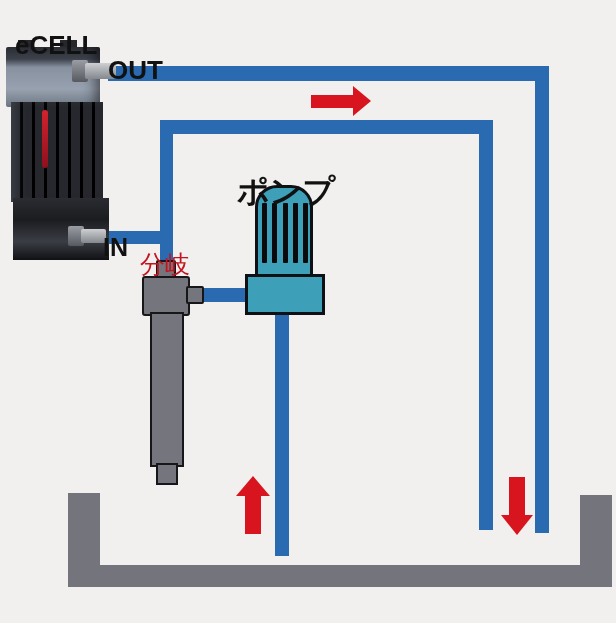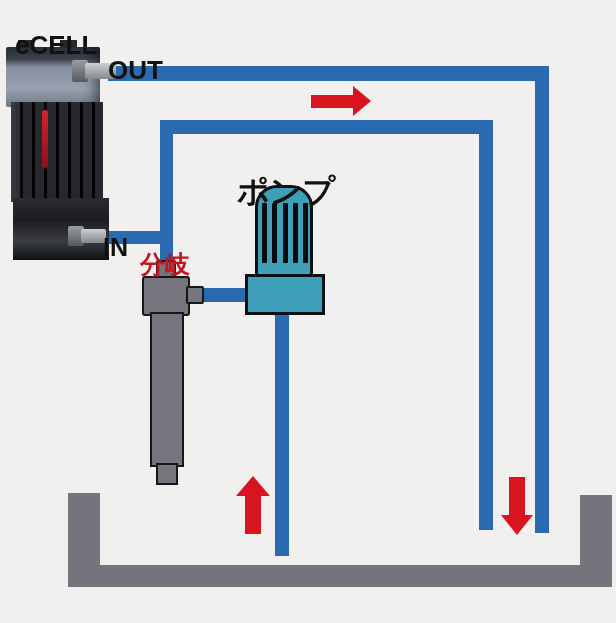--- a/index.html
+++ b/index.html
@@ -21,21 +21,21 @@
     background:var(--background);
     overflow:hidden;
   }
   
   .pipe{position:absolute;background:var(--pipe-blue);z-index:1;}
   
   .tank-part{position:absolute;background:var(--tank-gray);z-index:1;}
   
   .lbl{position:absolute;z-index:6;white-space:nowrap;line-height:1;margin-top:31px;}
   .lbl-black{color:var(--label-black);font-weight:bold;}
-  .lbl-red{color:var(--accent-red);font-weight:bold;text-align:center;}
+  .lbl-red{color:var(--accent-red);font-weight:normal;text-align:center;}
   
   .device{position:absolute;left:4px;top:40px;width:110px;height:222px;z-index:3;}
   .device .tab{position:absolute;background:#26272c;height:9px;top:0;}
   .device .head{
     position:absolute;left:2px;top:7px;width:94px;height:60px;border-radius:2px;
     background:linear-gradient(180deg,#2b2e35 0%,#3c414b 20%,#8791a0 34%,#97a1af 70%,#6e7884 100%);
     box-shadow:inset -14px 0 14px -10px rgba(0,0,0,.55);
   }
   .device .body{
     position:absolute;left:7px;top:62px;width:92px;height:100px;

